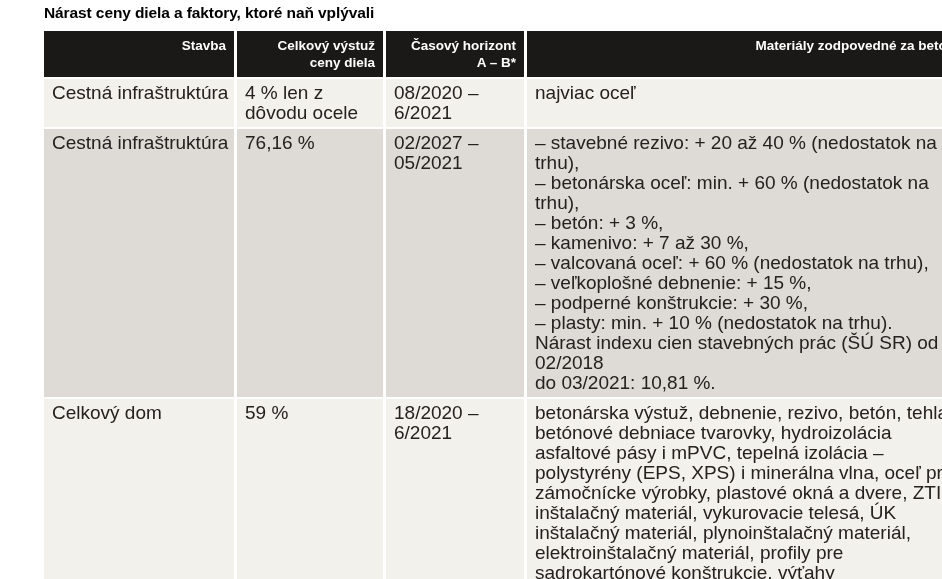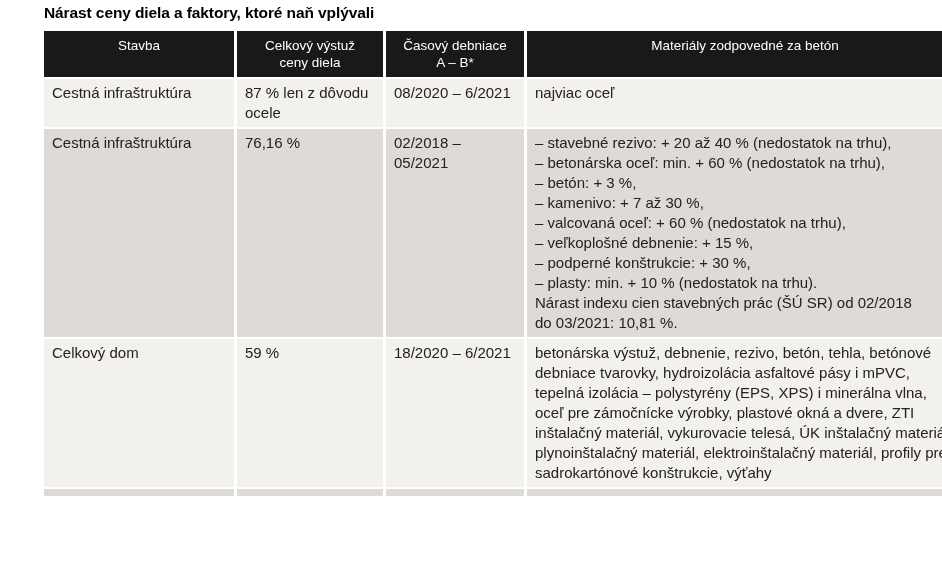--- a/index.html
+++ b/index.html
@@ -29,31 +29,31 @@
     border-spacing: 3px 2px;
     table-layout: fixed;
     width: 925px;
   }
   col.c-stavba   { width: 190px; }
   col.c-narast   { width: 146px; }
   col.c-horizont { width: 138px; }
   th {
     background: var(--header-bg, #1b1917);
     color: #ffffff;
-    text-align: center;
+    text-align: right;
     vertical-align: top;
     font-size: 13.5px;
-    font-weight: 400;
+    font-weight: 700;
     line-height: 17px;
     padding: 6px 8px;
     white-space: pre-line;
   }
   td {
     vertical-align: top;
-    font-size: 15px;
+    font-size: 19px;
     line-height: 20px;
     padding: 4px 8px;
     white-space: pre-line;
     word-wrap: break-word;
   }
   td.stavba { padding-right: 2px; }
   tr.light td { background: var(--row-light, #f3f1ec); }
   tr.dark td  { background: var(--row-dark, #dedbd6); }
   tr.sliver td {
     height: 7px;
@@ -75,36 +75,36 @@
       <col class="c-stavba">
       <col class="c-narast">
       <col class="c-horizont">
       <col class="c-materialy">
     </colgroup>
     <thead>
       <tr>
         <th>Stavba</th>
         <th>Celkový výstuž
 ceny diela</th>
-        <th>Časový debniace
+        <th>Časový horizont
 A – B*</th>
         <th>Materiály zodpovedné za betón</th>
       </tr>
     </thead>
     <tbody>
       <tr class="light">
         <td class="stavba">Cestná infraštruktúra</td>
-        <td class="narast">87 % len z dôvodu ocele</td>
+        <td class="narast">4 % len z dôvodu ocele</td>
         <td class="horizont">08/2020 – 6/2021</td>
         <td class="materialy">najviac oceľ</td>
       </tr>
       <tr class="dark">
         <td class="stavba">Cestná infraštruktúra</td>
         <td class="narast">76,16 %</td>
-        <td class="horizont">02/2018 – 05/2021</td>
+        <td class="horizont">02/2027 – 05/2021</td>
         <td class="materialy">– stavebné rezivo: + 20 až 40 % (nedostatok na trhu),
 – betonárska oceľ: min. + 60 % (nedostatok na trhu),
 – betón: + 3 %,
 – kamenivo: + 7 až 30 %,
 – valcovaná oceľ: + 60 % (nedostatok na trhu),
 – veľkoplošné debnenie: + 15 %,
 – podperné konštrukcie: + 30 %,
 – plasty: min. + 10 % (nedostatok na trhu).
 Nárast indexu cien stavebných prác (ŠÚ SR) od 02/2018
 do 03/2021: 10,81 %.</td>

